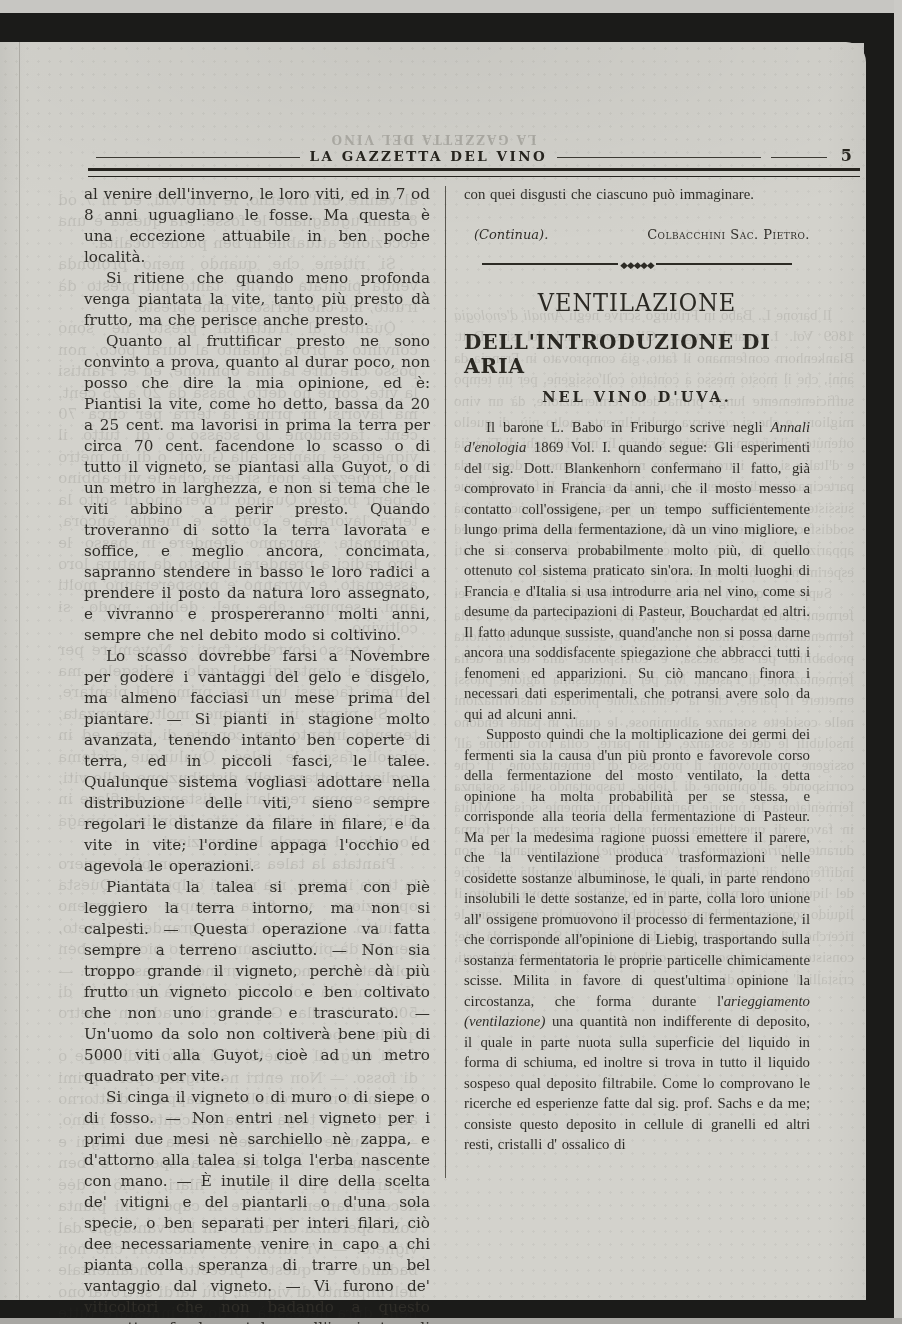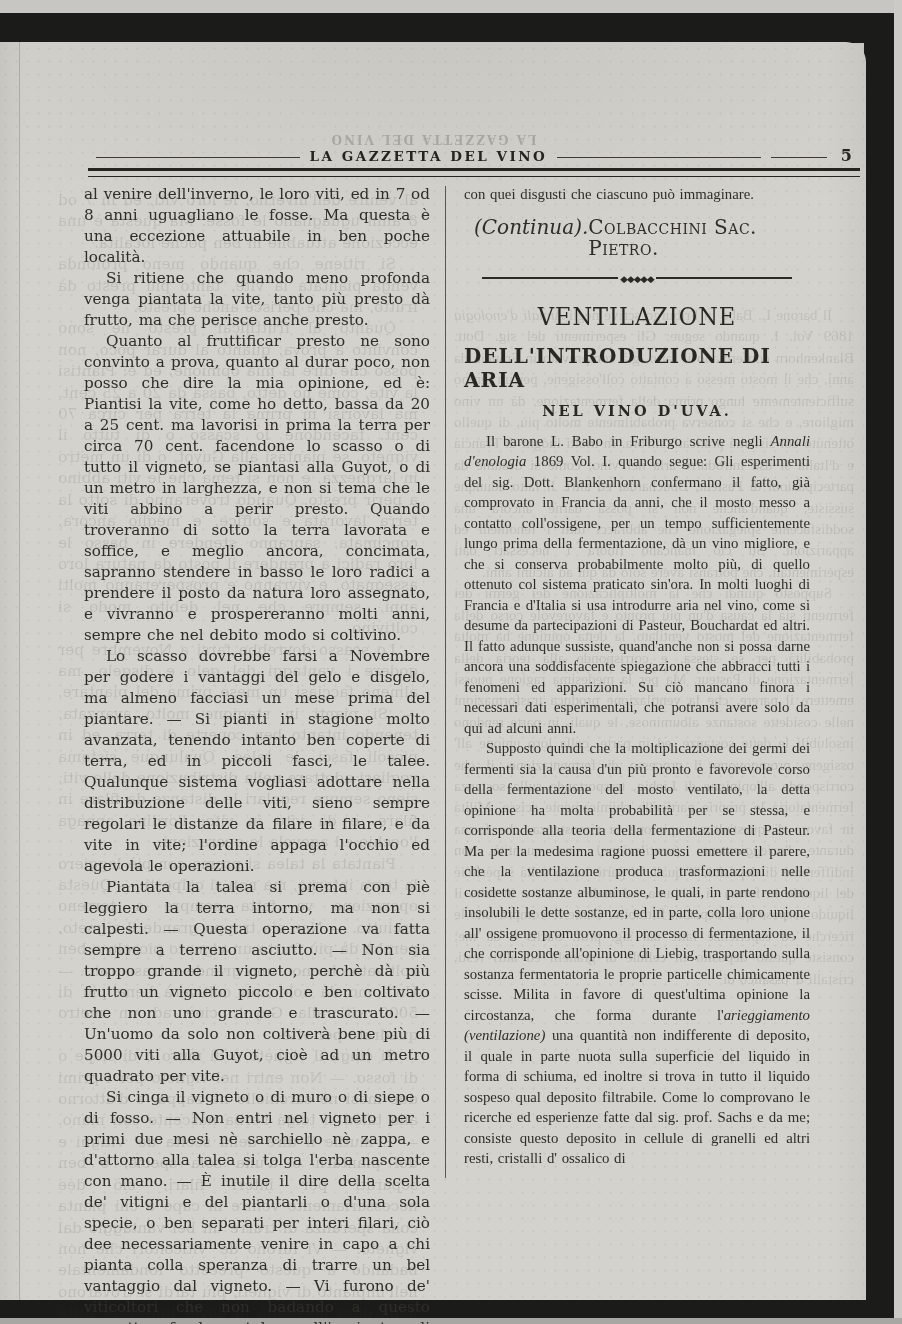--- a/index.html
+++ b/index.html
@@ -56,22 +56,22 @@
 
   .col p.para{
     margin:0;text-align:justify;
     font-size:15.2px;line-height:21px;
     word-spacing:1px;
   }
   .col-right p.para{font-size:14.8px;line-height:20.5px;font-family:Liberation Serif, serif;}
   .para.indent{text-indent:22px;}
   .para em{font-style:italic;}
 
-  .sig-row{display:flex;justify-content:space-between;align-items:flex-start;margin-top:12px;
-           font-size:20px;line-height:21px;}
+  .sig-row{display:flex;justify-content:space-between;align-items:flex-start;margin-top:19px;
+           font-size:13px;line-height:21px;}
   .continua{font-style:italic;padding-left:10px;}
   .author{font-variant:small-caps;letter-spacing:0.5px;}
 
   .ornament-row{display:flex;align-items:center;margin:14px 18px 10px 18px;}
   .orn-line{flex:1;height:2px;background:#2c2a24;}
   .orn-glyphs{font-family:"DejaVu Sans", sans-serif;font-size:10px;letter-spacing:-1px;
               color:#2c2a24;padding:0 2px;transform:scaleY(0.9);}
 
   .article-title{margin:16px 0 0 0;text-align:center;font-weight:normal;
     font-size:25px;letter-spacing:1px;color:#2a2822;

